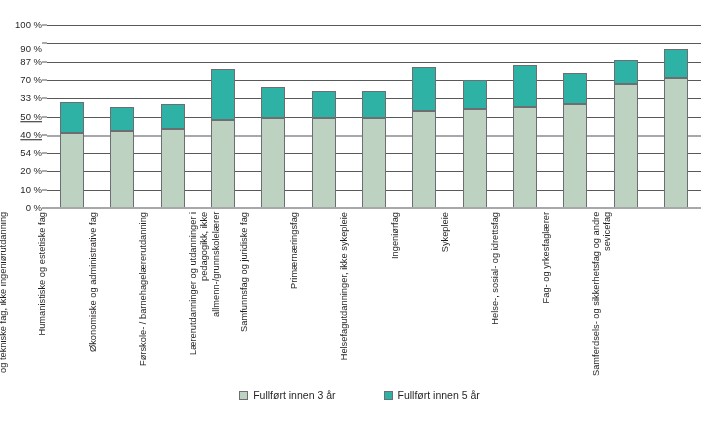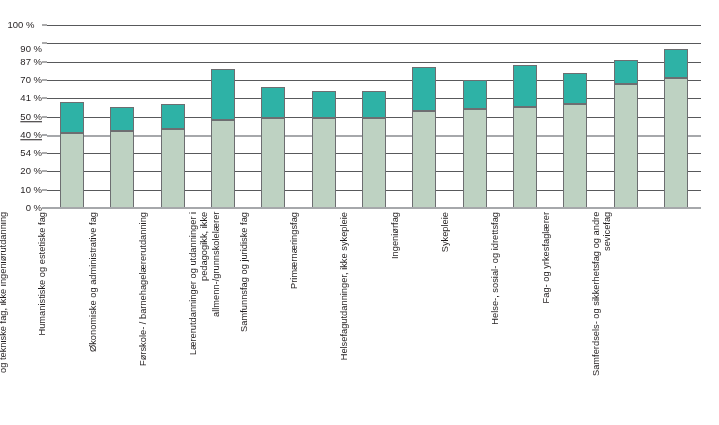--- a/index.html
+++ b/index.html
@@ -98,29 +98,29 @@
     display:inline-block;
   }
   .legend-label{color:#231f20;line-height:11px;}
 </style>
 </head>
 <body>
 
 <div id="chart-root">
 
   <div class="ylabels">
-      <div class="ytick" style="top: 0px; text-align: center;">100 %</div>
+      <div class="ytick" style="top: 0px;">100 %</div>
       <div class="ytick-dash" style="top: 0px;"></div>
       <div class="ytick" style="top: 24px;">90 %</div>
       <div class="ytick-dash" style="top: 18.3px;"></div>
       <div class="ytick" style="top: 36.6px;">87 %</div>
       <div class="ytick-dash" style="top: 36.6px;"></div>
       <div class="ytick" style="top: 54.9px;">70 %</div>
       <div class="ytick-dash" style="top: 54.9px;"></div>
-      <div class="ytick" style="top: 73.2px;">41 %</div>
+      <div class="ytick" style="top: 73.2px;">33 %</div>
       <div class="ytick-dash" style="top: 73.2px;"></div>
       <div class="ytick" style="top: 91.5px; text-decoration: underline;">50 %</div>
       <div class="ytick-dash" style="top: 91.5px;"></div>
       <div class="ytick" style="top: 109.8px; text-decoration: underline;">40 %</div>
       <div class="ytick-dash major" style="top: 109.8px;"></div>
       <div class="ytick" style="top: 128.1px;">54 %</div>
       <div class="ytick-dash" style="top: 128.1px;"></div>
       <div class="ytick" style="top: 146.4px;">20 %</div>
       <div class="ytick-dash" style="top: 146.4px;"></div>
       <div class="ytick" style="top: 164.7px;">10 %</div>
@@ -208,14 +208,24 @@
       <div class="xlabel" style="left: 191.692px;">Samfunnsfag og juridiske fag</div>
       <div class="xlabel" style="left: 242px;">Primærnæringsfag</div>
       <div class="xlabel" style="left: 292.308px;">Helsefagutdanninger, ikke sykepleie</div>
       <div class="xlabel" style="left: 342.615px;">Ingeniørfag</div>
       <div class="xlabel" style="left: 392.923px;">Sykepleie</div>
       <div class="xlabel" style="left: 443.231px;">Helse-, sosial- og idrettsfag</div>
       <div class="xlabel" style="left: 493.538px;">Fag- og yrkesfaglærer</div>
       <div class="xlabel" style="left: 543.846px;">Samferdsels- og sikkerhetsfag og andre sevicefag</div>
     </div>
 
+  <div class="legend">
+      <div class="legend-item">
+        <span class="swatch" style="background: rgb(190, 210, 194);"></span>
+        <span class="legend-label">Fullført innen 3 år</span>
+      </div>
+      <div class="legend-item">
+        <span class="swatch" style="background: rgb(46, 178, 166);"></span>
+        <span class="legend-label">Fullført innen 5 år</span>
+      </div>
+    </div>
 
 </div>
 
 </body></html>

